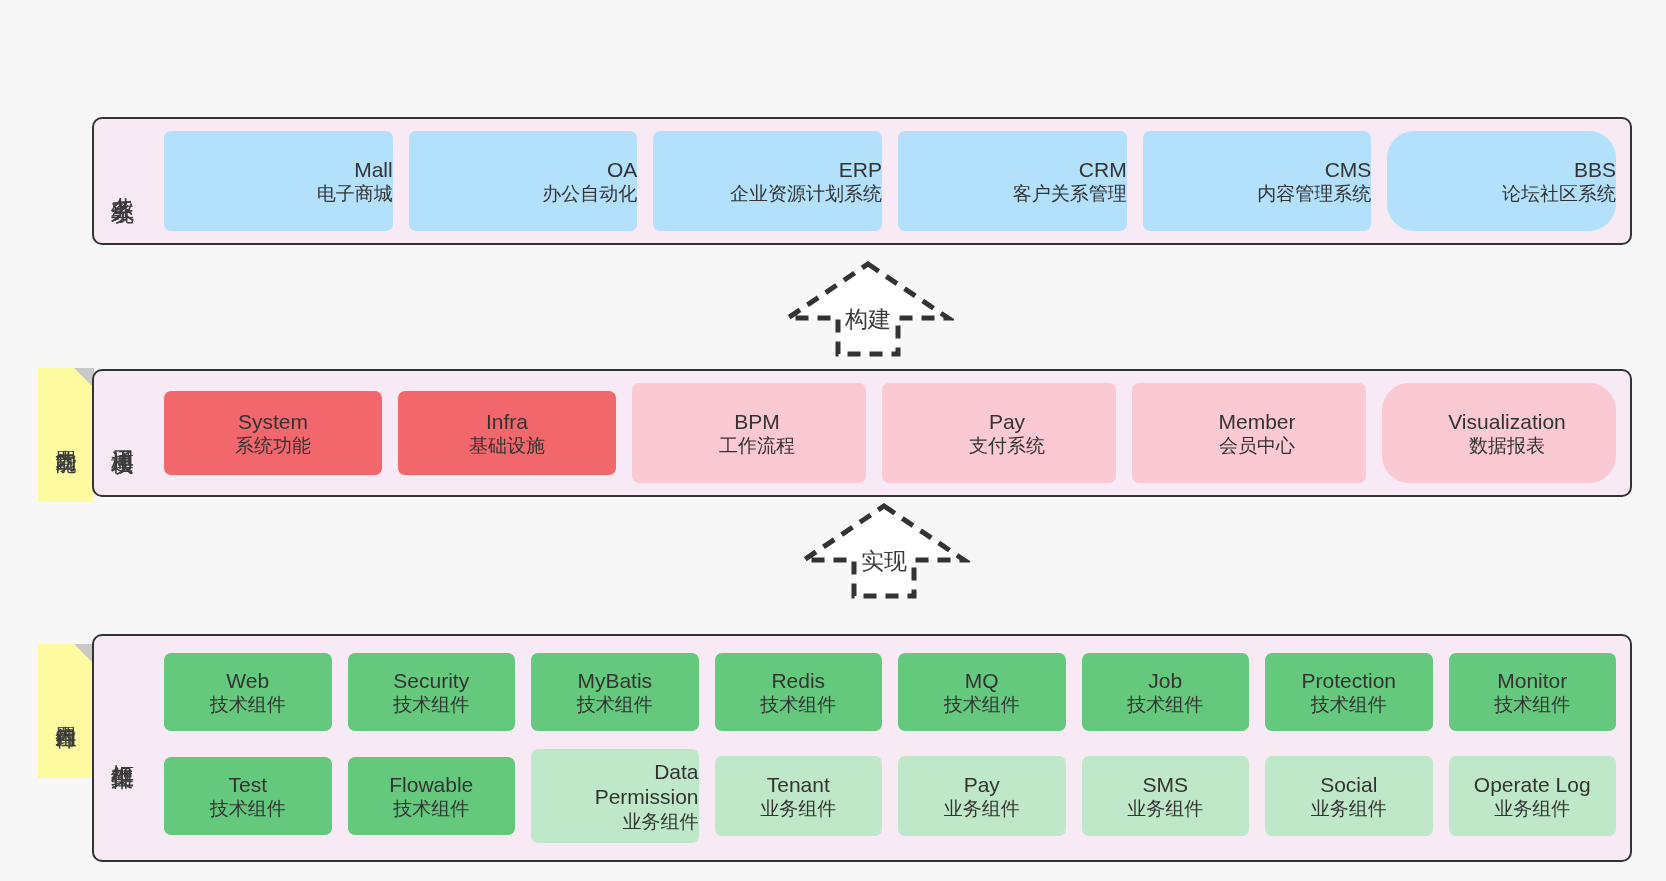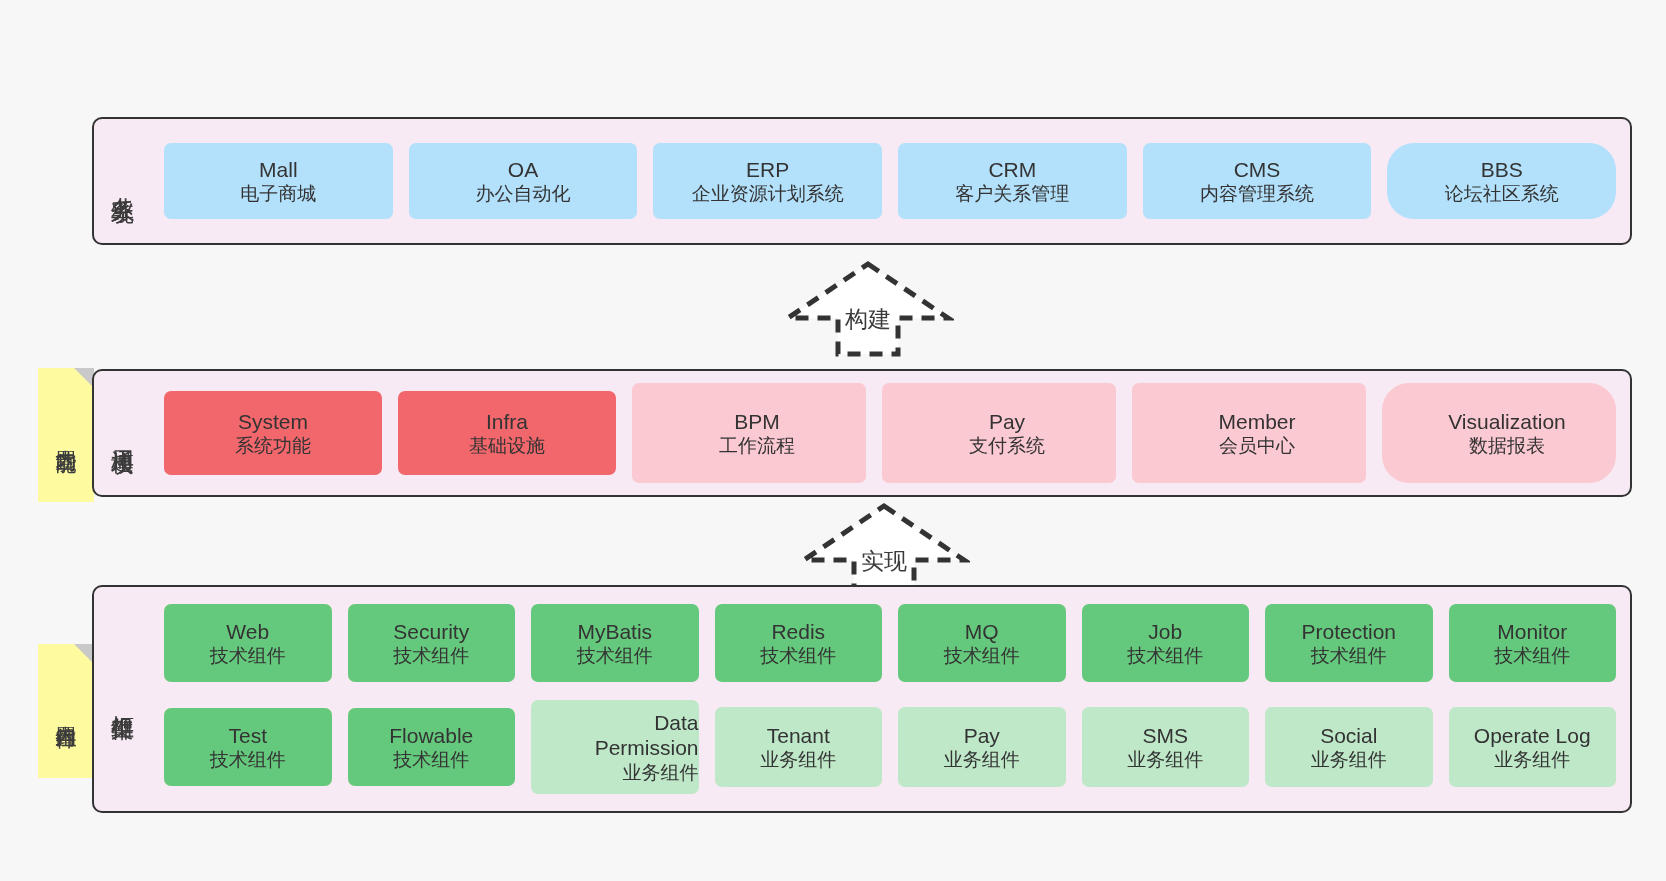--- a/index.html
+++ b/index.html
@@ -81,21 +81,21 @@
     justify-content: center;
     text-align: center;
     box-sizing: border-box;
     line-height: 1.22;
     color: #333333;
     flex: 1 1 0;
   }
   .box .t1 { font-size: 21px; }
   .box .t2 { font-size: 19px; }
 
-  .biz   { background: #b3e0fb; height: 76px; }
+  .biz   { background: #b3e0fb; height: 100px; align-items: flex-end; }
   .mod-strong { background: #f2676c; height: 84px; }
   .mod-soft   { background: #fbc9d1; height: 100px; padding-left: 16px; }
   .tech-strong { background: #65c97d; height: 78px; }
   .tech-soft   { background: #bfe8c9; height: 80px; }
 
   .box.tall { height: 94px; align-items: flex-end; }
 
   
   .layer-body > .box { margin: 0 8px; }
   .layer-body > .box:first-child { margin-left: 0; }
@@ -108,21 +108,21 @@
   }
 
   
   #layer-modules {
     left: 92px; top: 369px;
     width: 1540px; height: 128px;
   }
 
   
   #layer-framework {
-    left: 92px; top: 585px;
+    left: 92px; top: 634px;
     width: 1540px; height: 228px;
   }
 
   
   .sticky {
     position: absolute;
     width: 56px;
     background: #fdfaa0;
     color: #3b3b3b;
     font-size: 21px;

